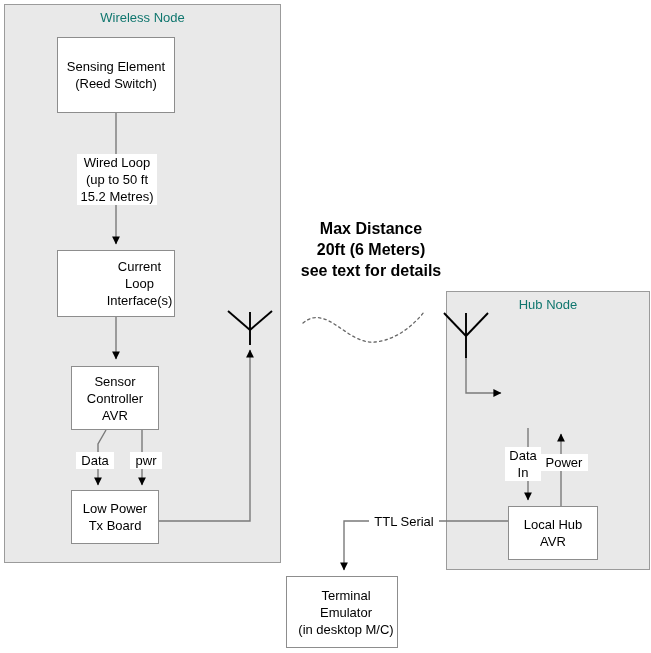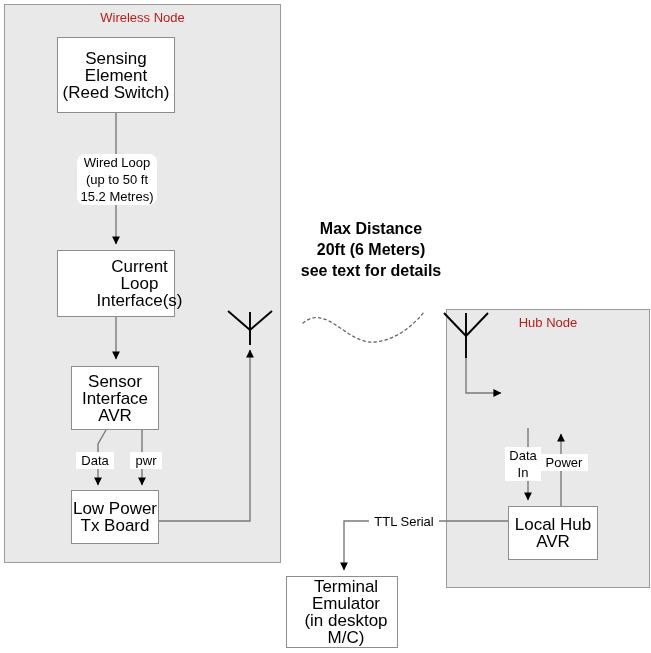--- a/index.html
+++ b/index.html
@@ -32,32 +32,32 @@
     border: 1px solid #9b9b9b;
     box-sizing: border-box;
   }
   .group-title {
     position: absolute;
     width: 100%;
     text-align: center;
     top: 5px;
     left: 0;
     font-size: 13px;
-    color: #b91c1c;
+    color: #0f766e;
   }
   .proc-box {
     position: absolute;
     background: #ffffff;
     border: 1px solid #8d8d8d;
     box-sizing: border-box;
     display: flex;
     align-items: center;
     justify-content: center;
     text-align: center;
-    font-size: 17px;
+    font-size: 13px;
     line-height: 17px;
     color: #000;
   }
   .edge-label {
     position: absolute;
     background: #ffffff;
     font-size: 13px;
     line-height: 17px;
     color: #000;
     text-align: center;
@@ -76,21 +76,21 @@
 </style>
 </head>
 <body>
 
 <div id="diagram-root">
 
   <div class="node-group" style="left:4px; top:4px; width:277px; height:559px;">
     <div class="group-title">Wireless Node</div>
   </div>
 
-  <div class="node-group" style="left:446px; top:291px; width:204px; height:279px;margin-top:18px;">
+  <div class="node-group" style="left:446px; top:291px; width:204px; height:279px;">
     <div class="group-title">Hub Node</div>
   </div>
 
   <svg class="layer" viewBox="0 0 651 653">
     <defs>
       <marker id="arrow" markerWidth="9" markerHeight="9" refX="7.6" refY="4.5" orient="auto" markerUnits="userSpaceOnUse">
         <path d="M0,0.6 L8,4.5 L0,8.4 z" fill="#000000"></path>
       </marker>
     </defs>
 
@@ -135,41 +135,41 @@
 (Reed Switch)</span>
   </div>
 
   <div class="proc-box" style="left:57px; top:250px; width:118px; height:67px;">
     <span style="white-space:pre-line;margin-left:47px;">Current Loop
 Interface(s)</span>
   </div>
 
   <div class="proc-box" style="left:71px; top:366px; width:88px; height:64px;">
     <span style="white-space:pre-line;">Sensor
-Interface
+Controller
 AVR</span>
   </div>
 
   <div class="proc-box" style="left:71px; top:490px; width:88px; height:54px;">
     <span style="white-space:pre-line;">Low Power
 Tx Board</span>
   </div>
 
 
   <div class="proc-box" style="left:508px; top:506px; width:90px; height:54px;justify-content:center;">
     <span style="white-space:pre-line;">Local Hub
 AVR</span>
   </div>
 
   <div class="proc-box" style="left:286px; top:576px; width:112px; height:72px;">
     <span style="white-space:pre-line;margin-left:8px;">Terminal Emulator
 (in desktop M/C)</span>
   </div>
 
-  <div class="edge-label" style="left:77px; top:154px; width:78px;border-radius:8px;">Wired Loop
+  <div class="edge-label" style="left:77px; top:154px; width:78px;">Wired Loop
 (up to 50 ft
 15.2 Metres)</div>
 
   <div class="edge-label" style="left:76px; top:452px; width:36px;">Data</div>
 
   <div class="edge-label" style="left:130px; top:452px; width:30px;">pwr</div>
 
   <div class="edge-label" style="left:505px; top:447px; width:34px;">Data
 In</div>
 

